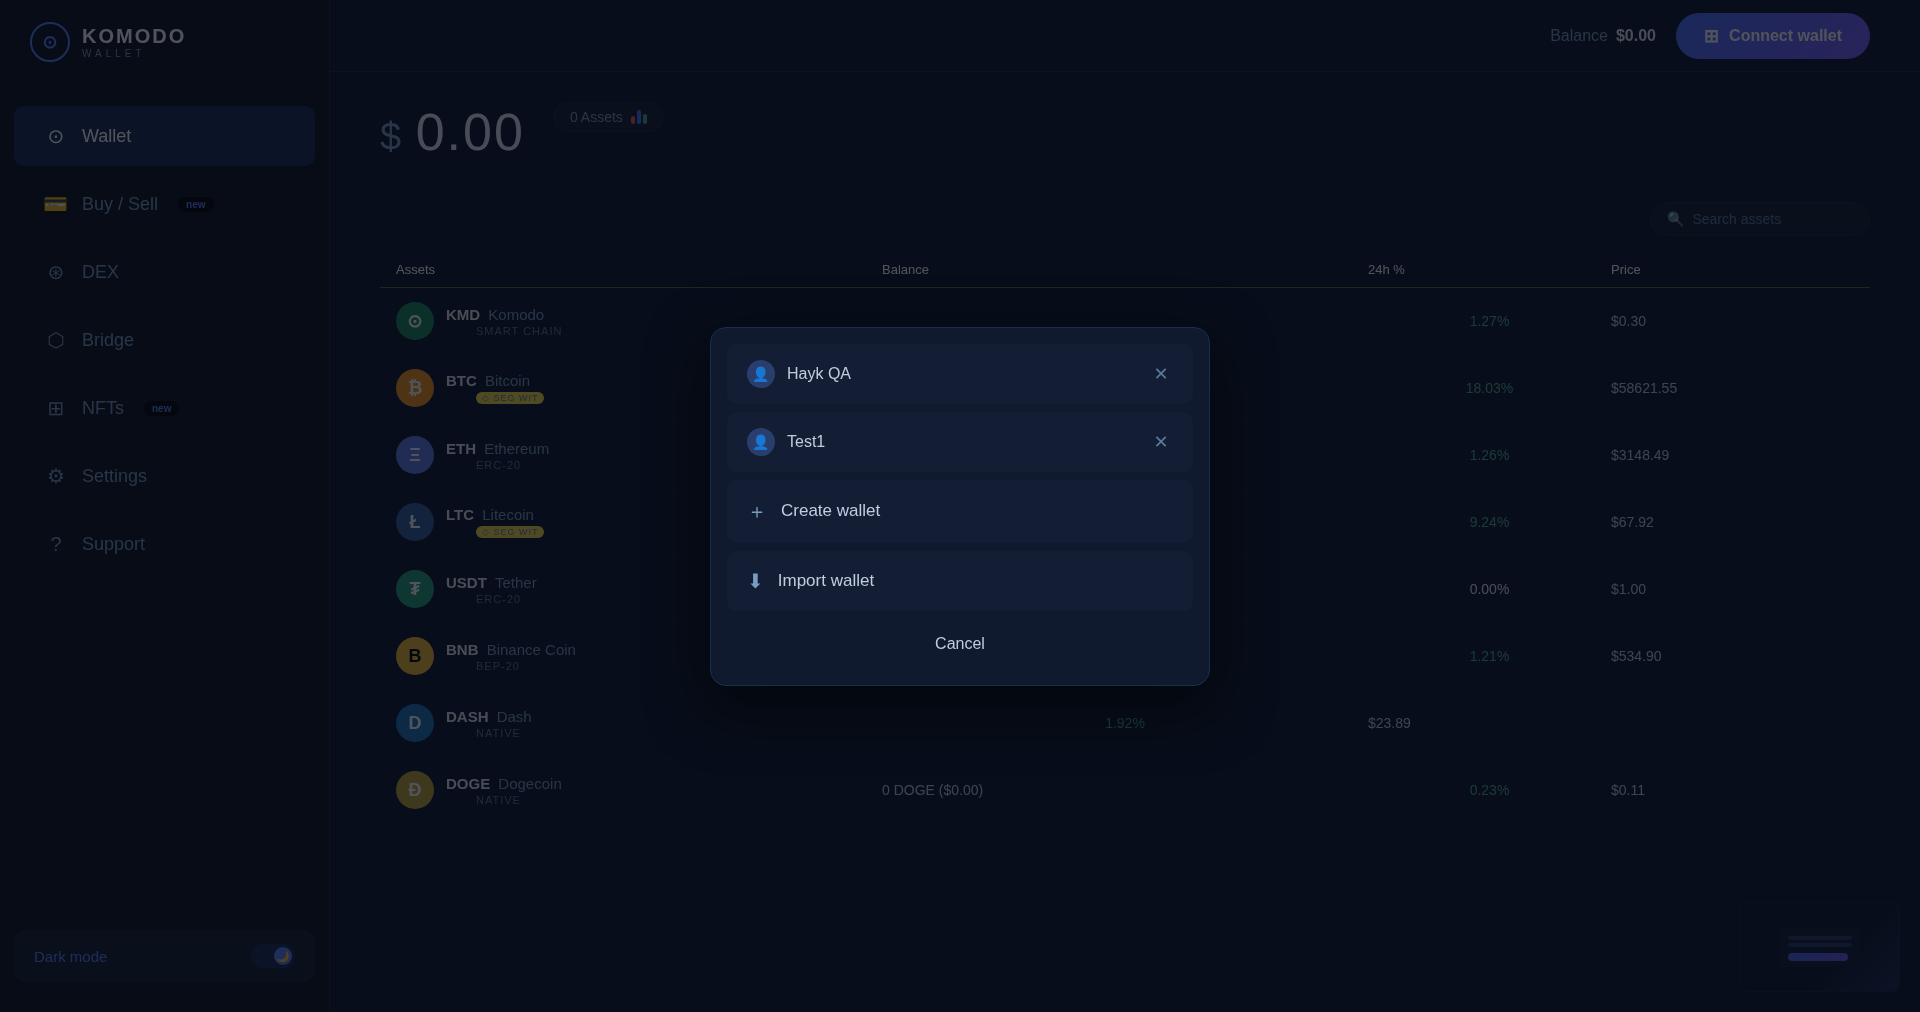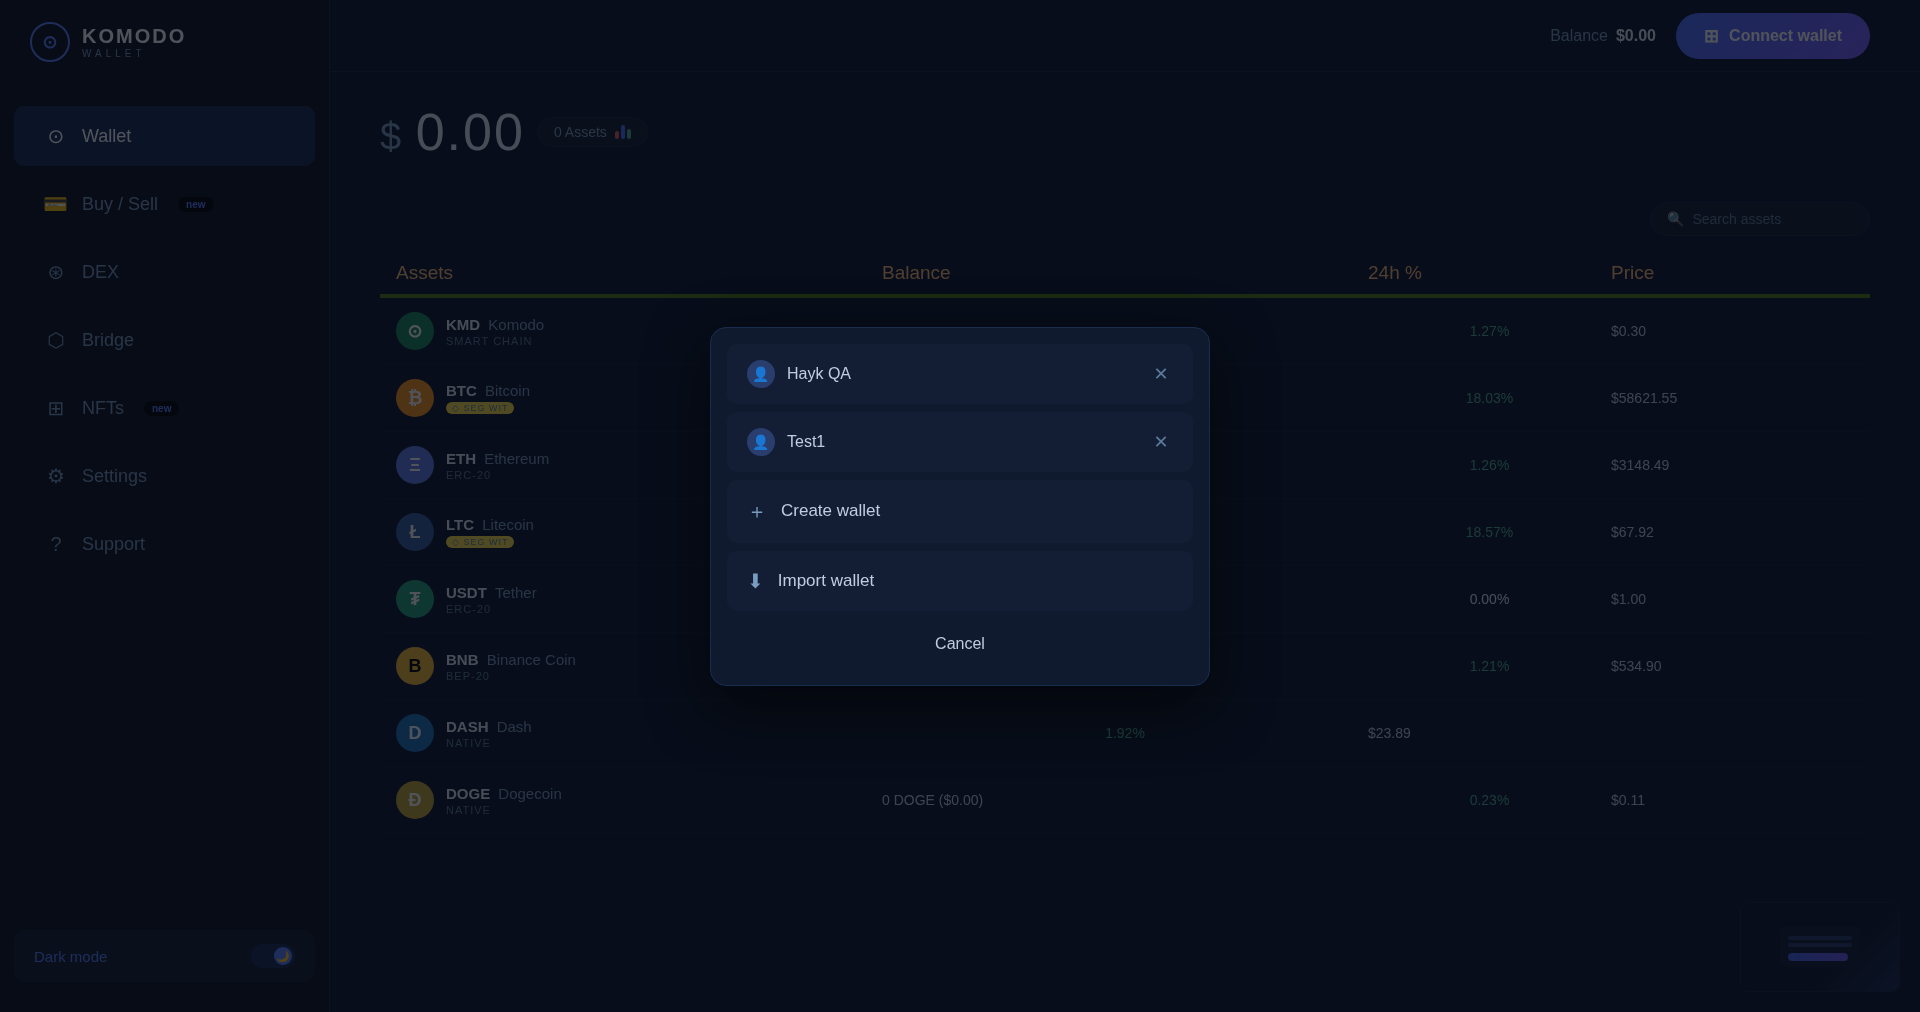--- a/index.html
+++ b/index.html
@@ -176,22 +176,22 @@
 
     
     .wallet-content {
       padding: 30px 50px;
       flex: 1;
       overflow: hidden;
       position: relative;
     }
     .wallet-balance-row {
       display: flex;
-      align-items: center;
-      gap: 12px;
+      align-items: flex-start;
+      gap: 28px;
       margin-bottom: 40px;
     }
     .wallet-total {
       font-size: 52px;
       font-weight: 300;
       color: #e0e6f0;
       letter-spacing: 2px;
     }
     .dollar-sign {
       font-size: 38px;
@@ -244,23 +244,23 @@
       color: #7a9cc0;
       font-size: 14px;
       width: 100%;
     }
     .search-assets input::placeholder { color: #5a7a9a; }
 
     .table-header {
       display: grid;
       grid-template-columns: 2fr 2fr 1fr 1fr;
       padding: 10px 16px;
-      color: #fdba74;
-      font-size: 19px;
-      border-bottom: 4px solid #4d7c0f;
+      color: #ffffff;
+      font-size: 13px;
+      border-bottom: 1px solid #4d7c0f;
     }
     .asset-row {
       display: grid;
       grid-template-columns: 2fr 2fr 1fr 1fr;
       padding: 14px 16px;
       border-bottom: 1px solid #131e30;
       align-items: center;
     }
     .asset-info {
       display: flex;
@@ -289,20 +289,21 @@
       font-weight: 400;
       color: #7a9cc0;
       margin-left: 4px;
     }
     .asset-subtext {
       font-size: 11px;
       color: #5a7a9a;
       text-transform: uppercase;
       letter-spacing: 1px;
       margin-top: 2px;
+      margin-left: 30px;
     }
     .asset-subtext-tag {
       background: #fde047;
       border-radius: 6px;
       padding: 1px 6px;
       font-size: 9px;
       display: inline-flex;
       align-items: center;
       gap: 4px;
       color: #5a7a9a;
@@ -588,21 +589,21 @@
         <div class="asset-names">
           <div class="asset-ticker">
             LTC <span>Litecoin</span>
           </div>
           <div class="asset-subtext">
             <span class="asset-subtext-tag">◇ SEG WIT</span>
           </div>
         </div>
       </div>
       <div class="balance-col"></div>
-      <div class="change-col positive">18.57%</div>
+      <div class="change-col positive">9.24%</div>
       <div class="price-col">$67.92</div>
     </div>
           <div class="asset-row">
       <div class="asset-info">
         <div class="asset-logo" style="background:#26a17b;color:#fff">₮</div>
         <div class="asset-names">
           <div class="asset-ticker">
             USDT <span>Tether</span>
           </div>
           <div class="asset-subtext">

